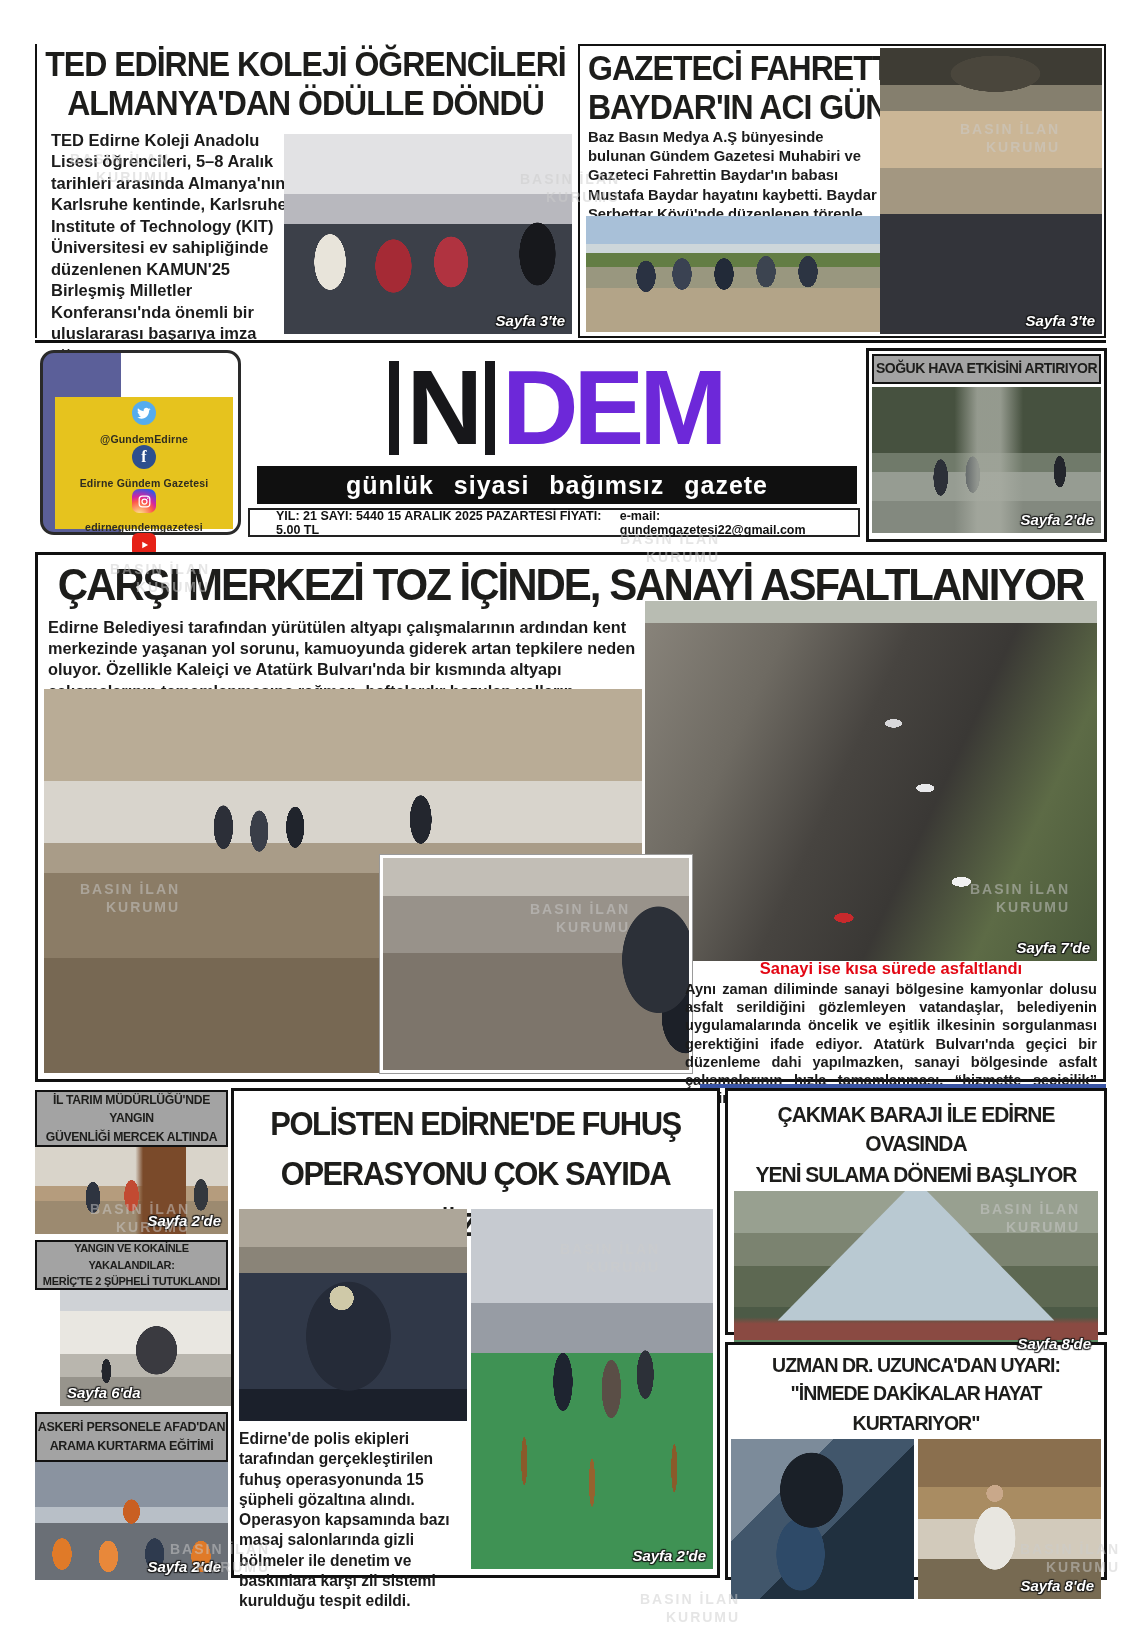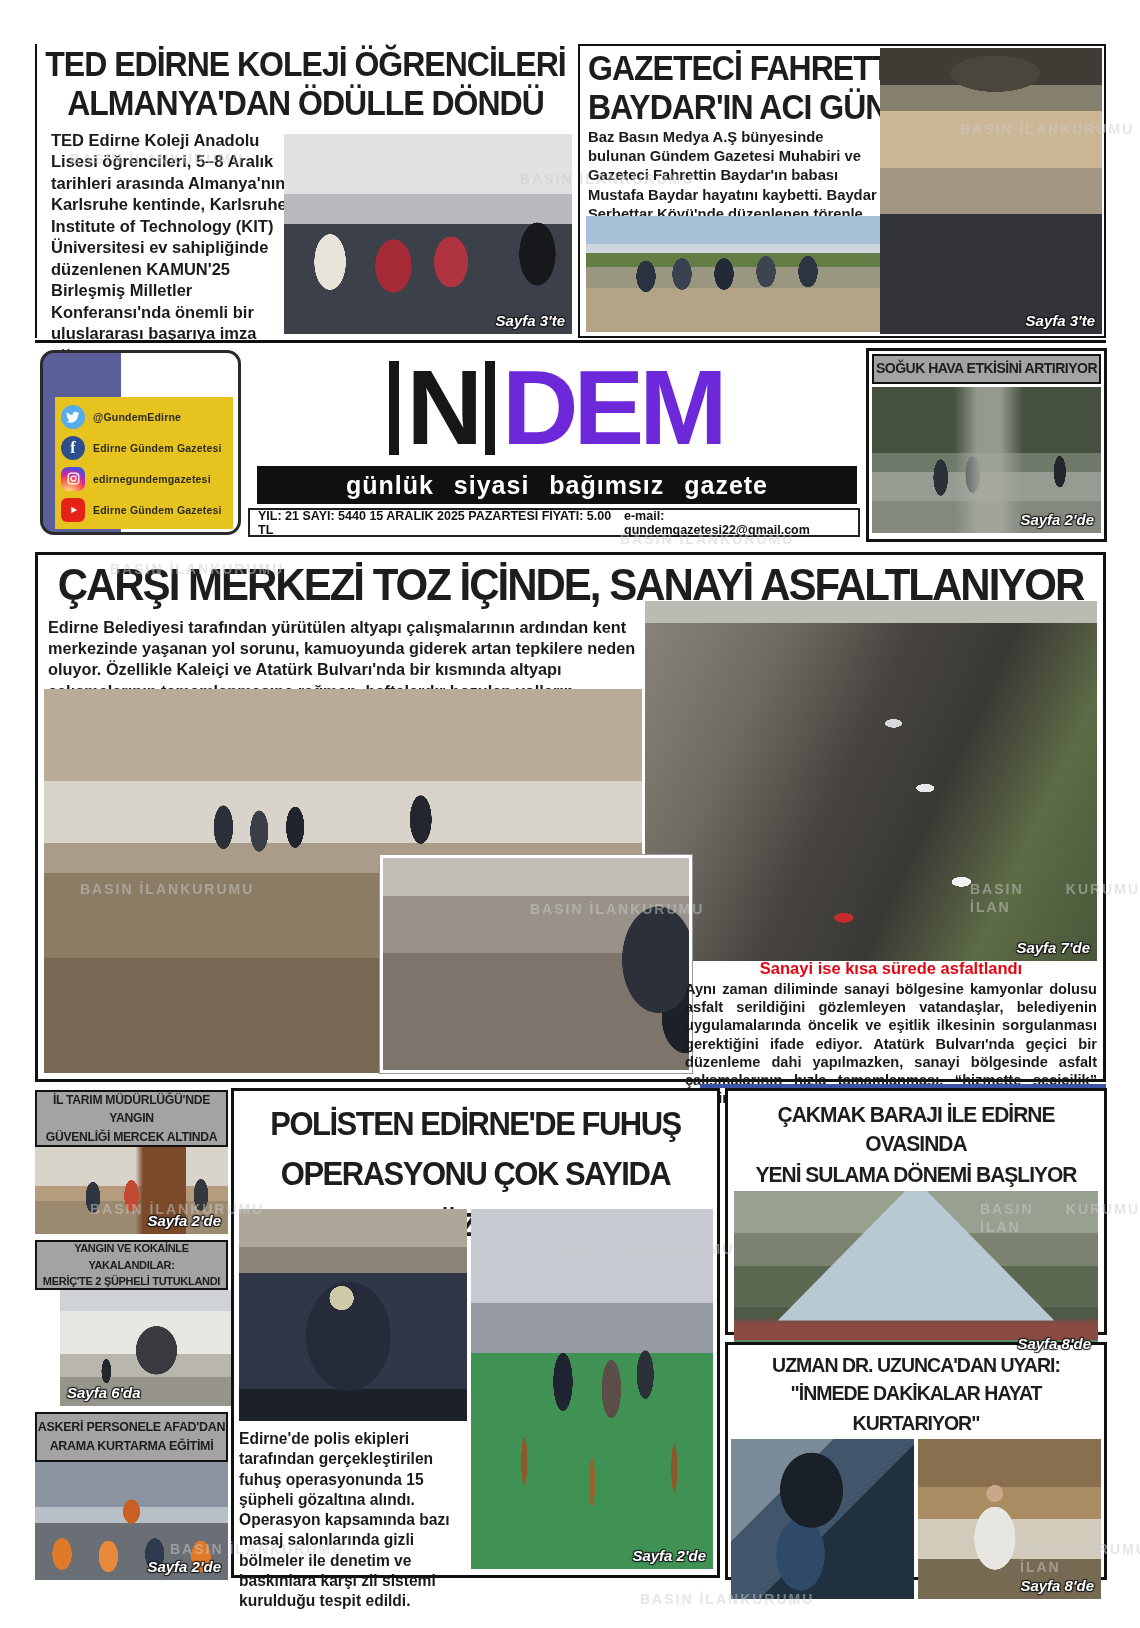--- a/index.html
+++ b/index.html
@@ -16,42 +16,42 @@
     text-shadow:-1px -1px 1px rgba(20,20,20,.9),1px -1px 1px rgba(20,20,20,.9),
                 -1px 1px 1px rgba(20,20,20,.9),1px 1px 1px rgba(20,20,20,.9);
   }
   .pref-left { right:auto; left:7px; }
   .hl { font-weight:700; color:#1d1d1b; letter-spacing:-1px; line-height:1.12; text-align:center; }
   .hlbox { position:absolute; border:2px solid #121212; background:#a3a3a3;
            display:flex; flex-direction:column; justify-content:center; box-sizing:border-box; }
   .body-txt { position:absolute; font-weight:700; color:#1b1b1b; }
   .rule { position:absolute; background:#0e0e0e; }
   
-  .wm { position:absolute; z-index:60; display:flex; flex-direction:row; align-items:flex-start;
+  .wm { position:absolute; z-index:60; display:flex; flex-direction:column; align-items:flex-end;
         opacity:.5; pointer-events:none; }
   .wm span { font:700 14px "Liberation Sans",sans-serif; color:#cccccc; letter-spacing:2px; line-height:1.3; }
   
   .social-box { position:absolute; left:40px; top:350px; width:201px; height:185px;
     border:3px solid #2a2a2a; border-radius:14px; box-sizing:border-box;
     background:linear-gradient(90deg,#5b5f99 0 40%,#ffffff 40% 100%); }
   .social-inner { position:absolute; left:12px; top:44px; width:178px; height:132px;
     background:#e6c31e; display:flex; flex-direction:column; justify-content:space-around; padding:4px 6px; box-sizing:border-box; }
-  .social-row { display:flex; align-items:center; gap:8px; }
+  .social-row { display:flex; align-items:center; gap:8px;flex-direction:column; }
   .sicon { width:24px; height:24px; border-radius:50%; display:flex; align-items:center; justify-content:center; flex:0 0 24px; }
   .social-row b { font-size:10.5px; color:#2e2c20; letter-spacing:.2px; }
   .logo-row { position:absolute; left:250px; top:350px; width:612px; height:116px;
     display:flex; align-items:center; justify-content:center; gap:7px; }
   .logo-txt { font-weight:700; font-size:106px; line-height:.9; letter-spacing:-5px; }
   .logo-bar { width:10px; height:94px; background:#17171a; }
   .tagline-bar { position:absolute; left:257px; top:466px; width:600px; height:38px; background:#101010;
     color:#fff; font-weight:700; font-size:25px; display:flex; align-items:center; justify-content:center;
     word-spacing:12px; letter-spacing:1px; }
   .info-strip { position:absolute; left:248px; top:508px; width:612px; height:29px;
     border:2px solid #222; box-sizing:border-box; display:flex; align-items:center;
-    justify-content:space-between; padding:0 8px; font-size:12.5px; font-weight:700; color:#111; background:#fff; }
+    justify-content:space-between; padding:0 26px; font-size:12.5px; font-weight:700; color:#111; background:#fff; }
 </style>
 </head>
 <body>
 
 <div class="page">
 
   <div class="wm" style="left:70px;top:150px;">
       <span>BASIN İLAN</span>
       <span>KURUMU</span>
     </div>

